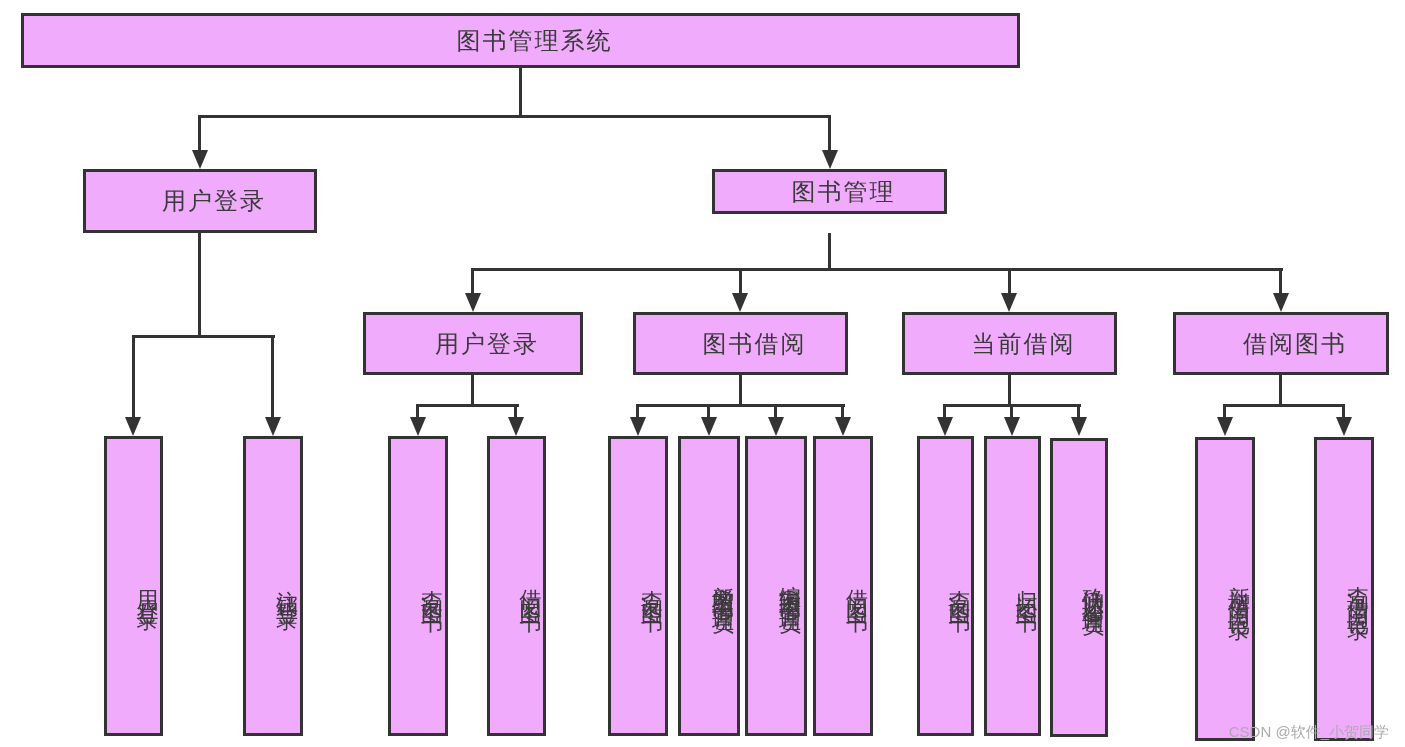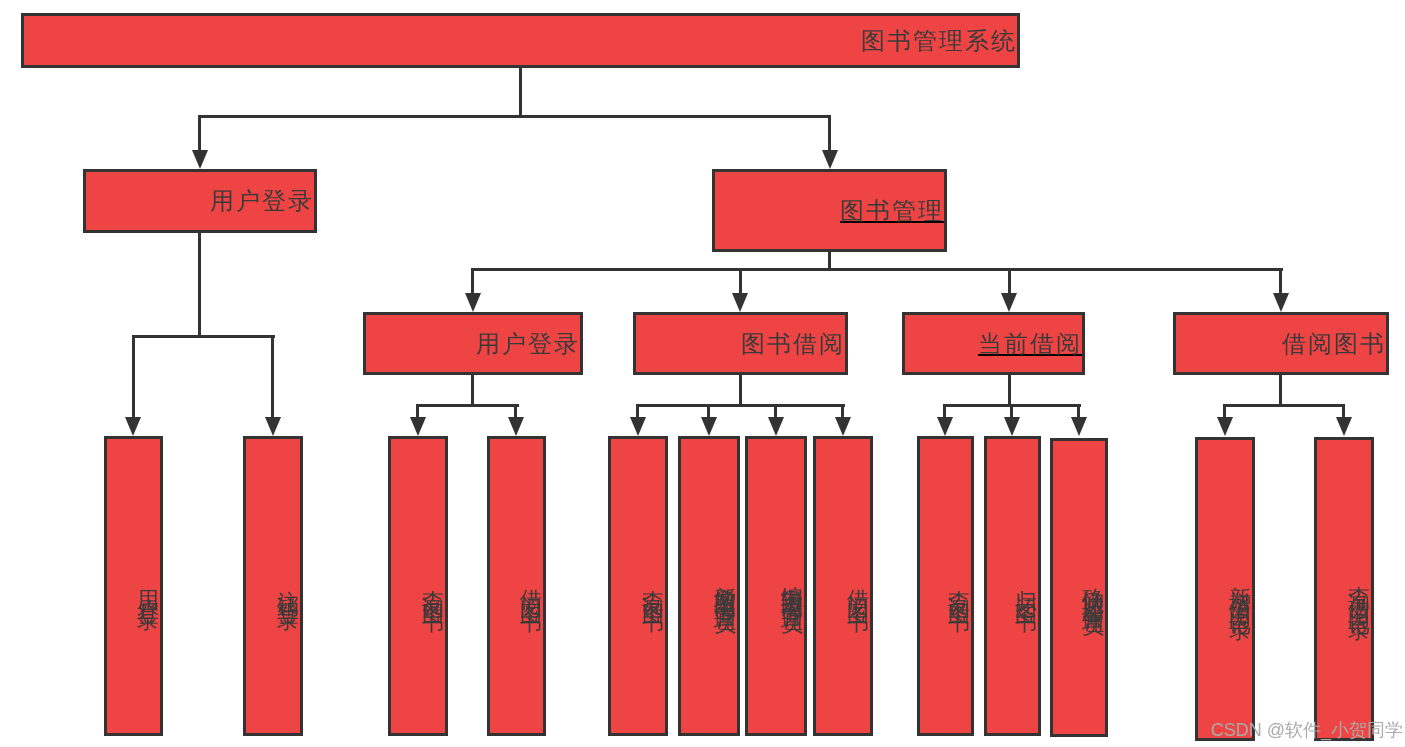--- a/index.html
+++ b/index.html
@@ -11,24 +11,24 @@
   html,body{margin:0;padding:0;background:#fff;}
   .canvas{
     position:relative;
     width:1405px;height:747px;
     background:var(--bg);
     font-family:"Liberation Sans",sans-serif;
     overflow:hidden;
   }
   .node{
     position:absolute;
-    background:#ef4444;
+    background:#f0abfc;
     border:3px solid var(--line);
     box-sizing:border-box;
-    display:flex;align-items:center;justify-content:flex-end;
+    display:flex;align-items:center;justify-content:center;
     z-index:2;
     padding-left:28px;
   }
   .h-node span{
     font-size:24px;color:var(--text);letter-spacing:2px;white-space:nowrap;
   }
   .v-node span{
     writing-mode:vertical-rl;
     text-orientation:mixed;
     font-size:22px;
@@ -39,22 +39,22 @@
   .vl,.hl{position:absolute;background:var(--line);z-index:1;}
   .vl{width:3px;}
   .hl{height:3px;}
   .ah{
     position:absolute;width:0;height:0;z-index:1;
     border-left:8px solid transparent;
     border-right:8px solid transparent;
     border-top:19px solid var(--line);
   }
   .watermark{
-    position:absolute;right:2px;bottom:5px;
-    font-size:18px;color:var(--wm);z-index:6;white-space:nowrap;
+    position:absolute;right:16px;bottom:5px;
+    font-size:15px;color:var(--wm);z-index:6;white-space:nowrap;
   }
 </style>
 </head>
 <body>
 
 <div class="canvas">
 
   <div class="vl" style="left:519px;top:68px;height:50px;"></div>
   <div class="vl" style="left:198px;top:233px;height:104px;"></div>
   <div class="vl" style="left:828px;top:233px;height:38px;"></div>
@@ -111,31 +111,31 @@
   <div class="ah" style="left:1217px;top:417px;"></div>
   <div class="ah" style="left:1336px;top:417px;"></div>
 
   <div class="node h-node" style="left:21px;top:13px;width:999px;height:55px;">
     <span>图书管理系统</span>
   </div>
 
   <div class="node h-node" style="left:83px;top:169px;width:234px;height:64px;">
     <span>用户登录</span>
   </div>
-  <div class="node h-node" style="left:712px;top:169px;width:235px;height:83px;text-decoration:underline;">
+  <div class="node h-node" style="left:712px;top:169px;width:235px;height:45px;">
     <span>图书管理</span>
   </div>
 
   <div class="node h-node" style="left:363px;top:312px;width:220px;height:63px;">
     <span>用户登录</span>
   </div>
   <div class="node h-node" style="left:633px;top:312px;width:215px;height:63px;">
     <span>图书借阅</span>
   </div>
-  <div class="node h-node" style="left:902px;top:312px;width:183px;height:63px;text-decoration:underline;">
+  <div class="node h-node" style="left:902px;top:312px;width:215px;height:63px;">
     <span>当前借阅</span>
   </div>
   <div class="node h-node" style="left:1173px;top:312px;width:216px;height:63px;">
     <span>借阅图书</span>
   </div>
 
   <div class="node v-node" style="left:104px;top:436px;width:59px;height:300px;">
     <span>用户登录</span>
   </div>
   <div class="node v-node" style="left:243px;top:436px;width:60px;height:300px;">

